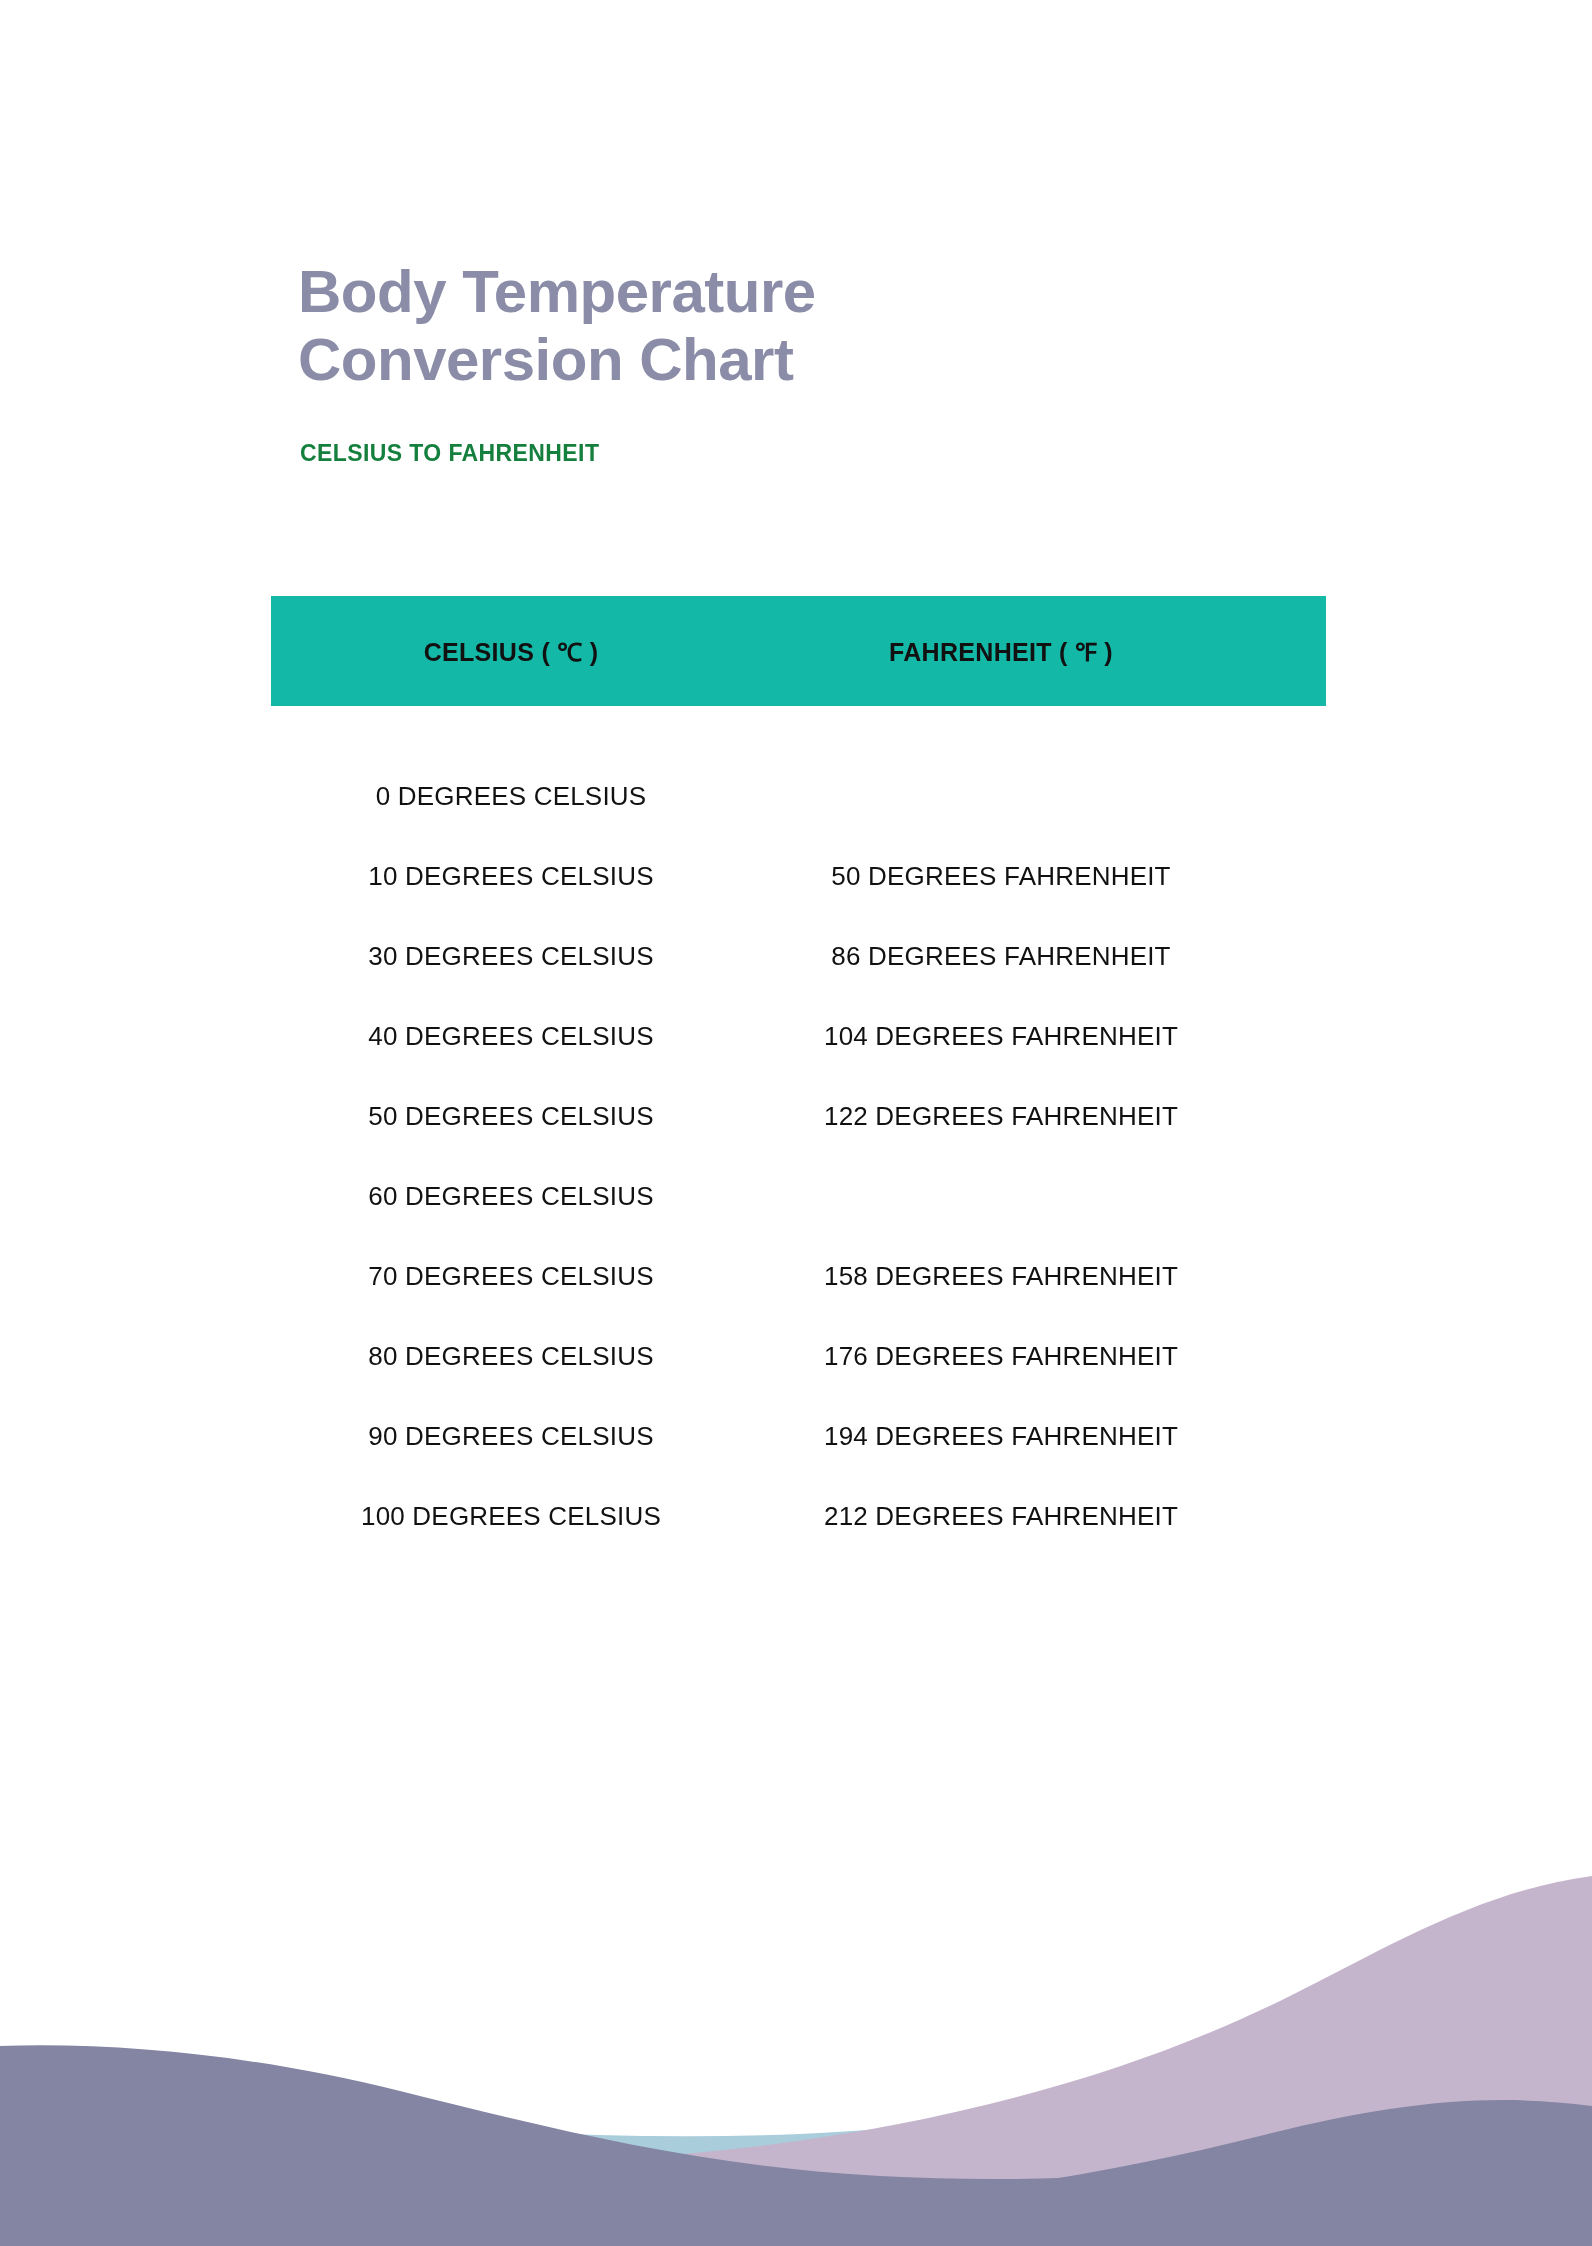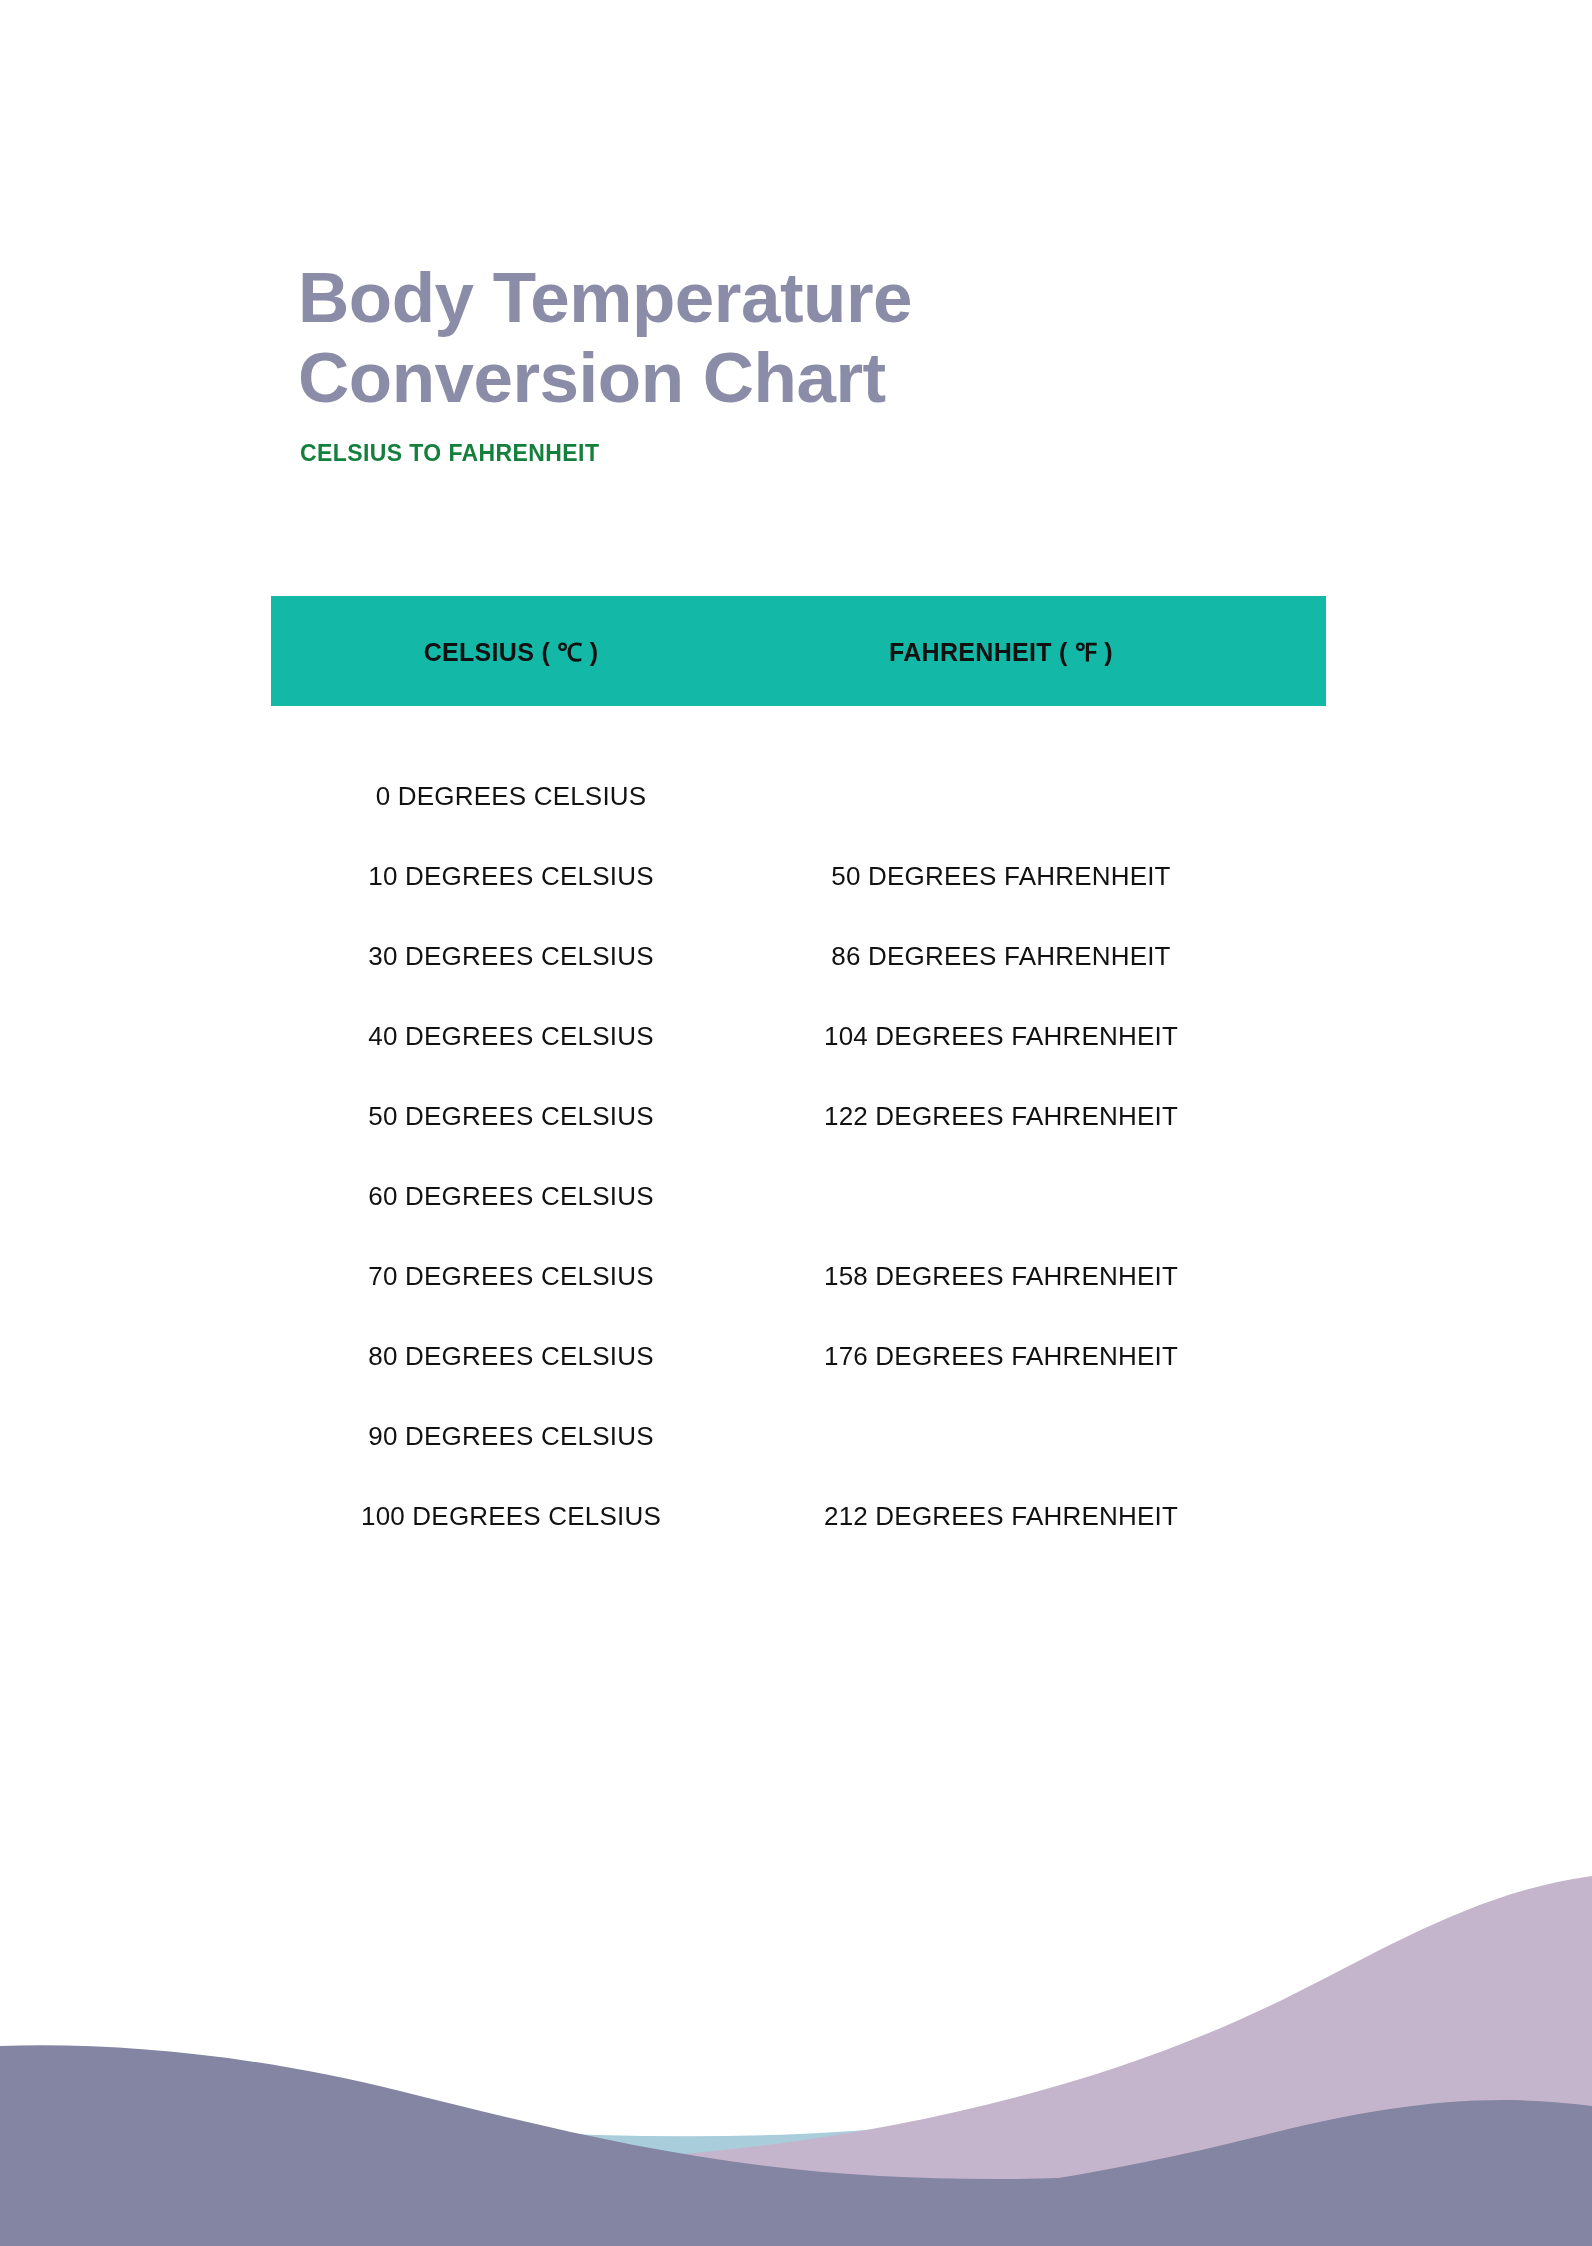--- a/index.html
+++ b/index.html
@@ -25,21 +25,21 @@
     left: 0;
     top: 0;
     width: 1592px;
     z-index: 5;
   }
   .title {
     position: absolute;
     left: 298px;
     top: 258px;
     width: 760px;
-    font-size: 71px;
+    font-size: 60px;
     line-height: 1.13;
     font-weight: bold;
     color: #8b8ca7;
     letter-spacing: -0.5px;
   }
   .subtitle {
     position: absolute;
     left: 300px;
     top: 440px;
     font-size: 23px;
@@ -146,20 +146,21 @@
         <div class="tr">
           <div class="td celsius">70 DEGREES CELSIUS</div>
           <div class="td fahrenheit">158 DEGREES FAHRENHEIT</div>
         </div>
         <div class="tr">
           <div class="td celsius">80 DEGREES CELSIUS</div>
           <div class="td fahrenheit">176 DEGREES FAHRENHEIT</div>
         </div>
         <div class="tr">
           <div class="td celsius">90 DEGREES CELSIUS</div>
+          <div class="td fahrenheit">194 DEGREES FAHRENHEIT</div>
         </div>
         <div class="tr">
           <div class="td celsius">100 DEGREES CELSIUS</div>
           <div class="td fahrenheit">212 DEGREES FAHRENHEIT</div>
         </div>
 
       </div>
     </div>
 
   </div>

